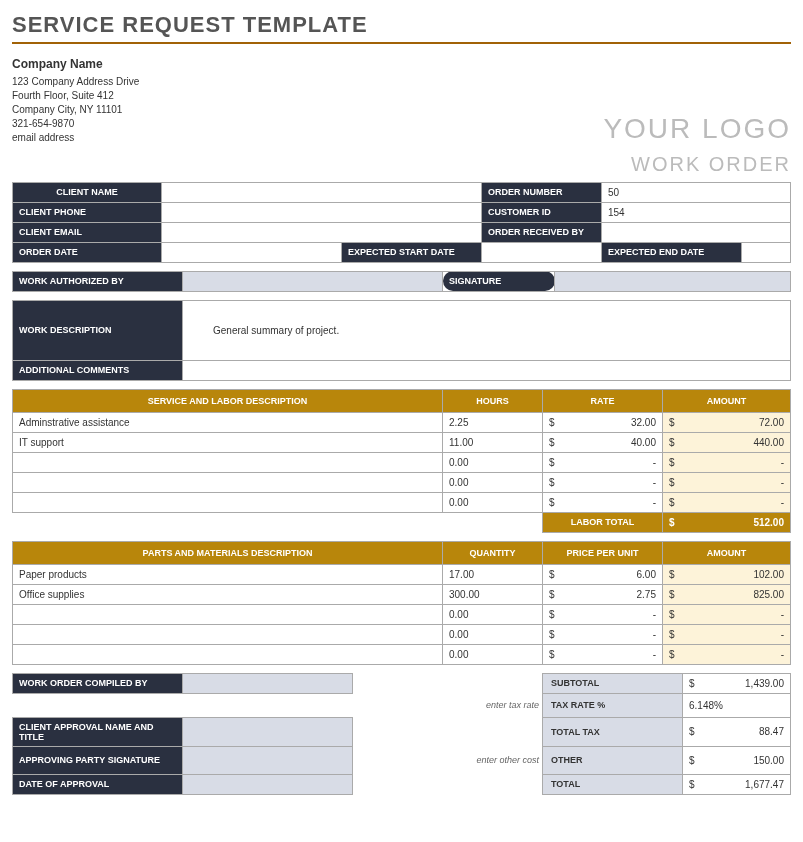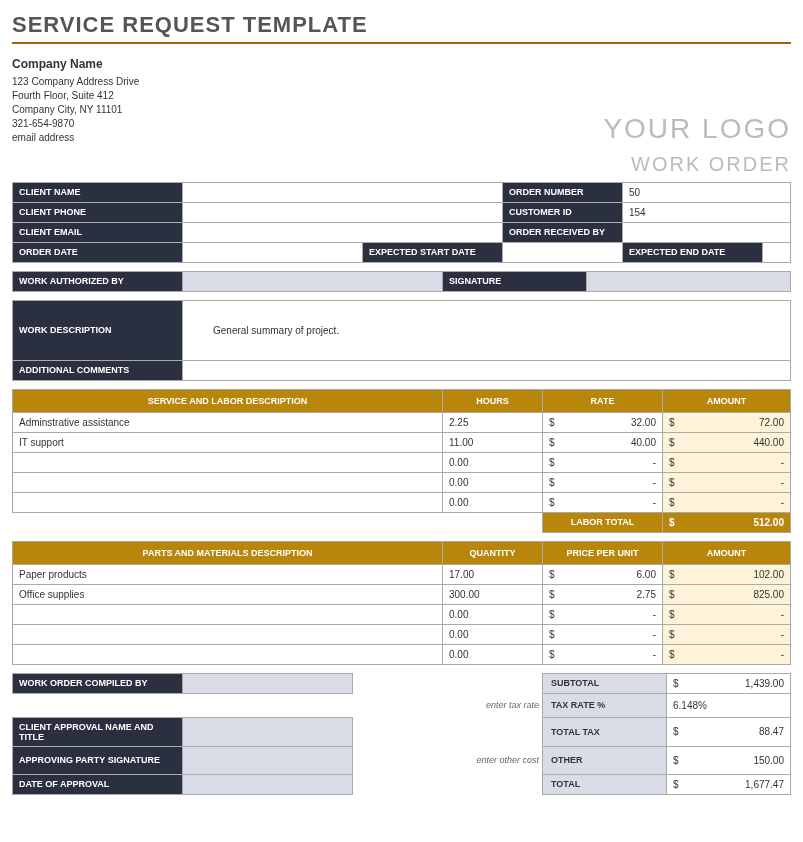--- a/index.html
+++ b/index.html
@@ -41,21 +41,21 @@
     <div>email address</div>
   </div>
   <div class="logo-text">YOUR LOGO</div>
 </div>
 
 <div class="work-order-label">WORK ORDER</div>
 
 <table>
 <tbody>
       <tr>
-  <td class="dark" style="width:170px;">CLIENT NAME</td>
+  <td class="dark" style="width:149px;text-align:center;">CLIENT NAME</td>
   <td colspan="2"></td>
   <td class="dark" style="width:120px;">ORDER NUMBER</td>
   <td colspan="2">50</td>
 </tr>
 <tr>
   <td class="dark">CLIENT PHONE</td>
   <td colspan="2"></td>
   <td class="dark">CUSTOMER ID</td>
   <td colspan="2">154</td>
 </tr>
@@ -76,21 +76,21 @@
 </tbody>
   </table>
 
 <div class="spacer"></div>
 
 <table>
 <tbody>
       <tr>
   <td class="dark" style="width:170px;">WORK AUTHORIZED BY</td>
   <td class="light-gray" style="width:260px;"></td>
-  <td class="dark" style="width:144px;">SIGNATURE</td>
+  <td class="dark" style="width:112px;border-radius:10px;">SIGNATURE</td>
   <td class="light-gray"></td>
 </tr>
 </tbody>
   </table>
 
 <div class="spacer"></div>
 
 <table>
 <tbody>
       <tr>
@@ -301,21 +301,21 @@
   </table>
 
 <div class="spacer"></div>
 
 <table>
 <tbody>
       <tr>
   <td class="dark" style="width:170px;">WORK ORDER COMPILED BY</td>
   <td class="light-gray" style="width:170px;"></td>
   <td style="border:none;width:190px;"></td>
-  <td class="totals-label" style="width:124px;">SUBTOTAL</td>
+  <td class="totals-label" style="width:140px;">SUBTOTAL</td>
   <td>
           <span class="cell-cur">
             <span>$</span>
             <span>1,439.00</span>
           </span>
         </td>
 </tr>
 <tr>
   <td colspan="2" style="border:none;height:24px;"></td>
   <td class="notes-col" style="border:none;">enter tax rate</td>

